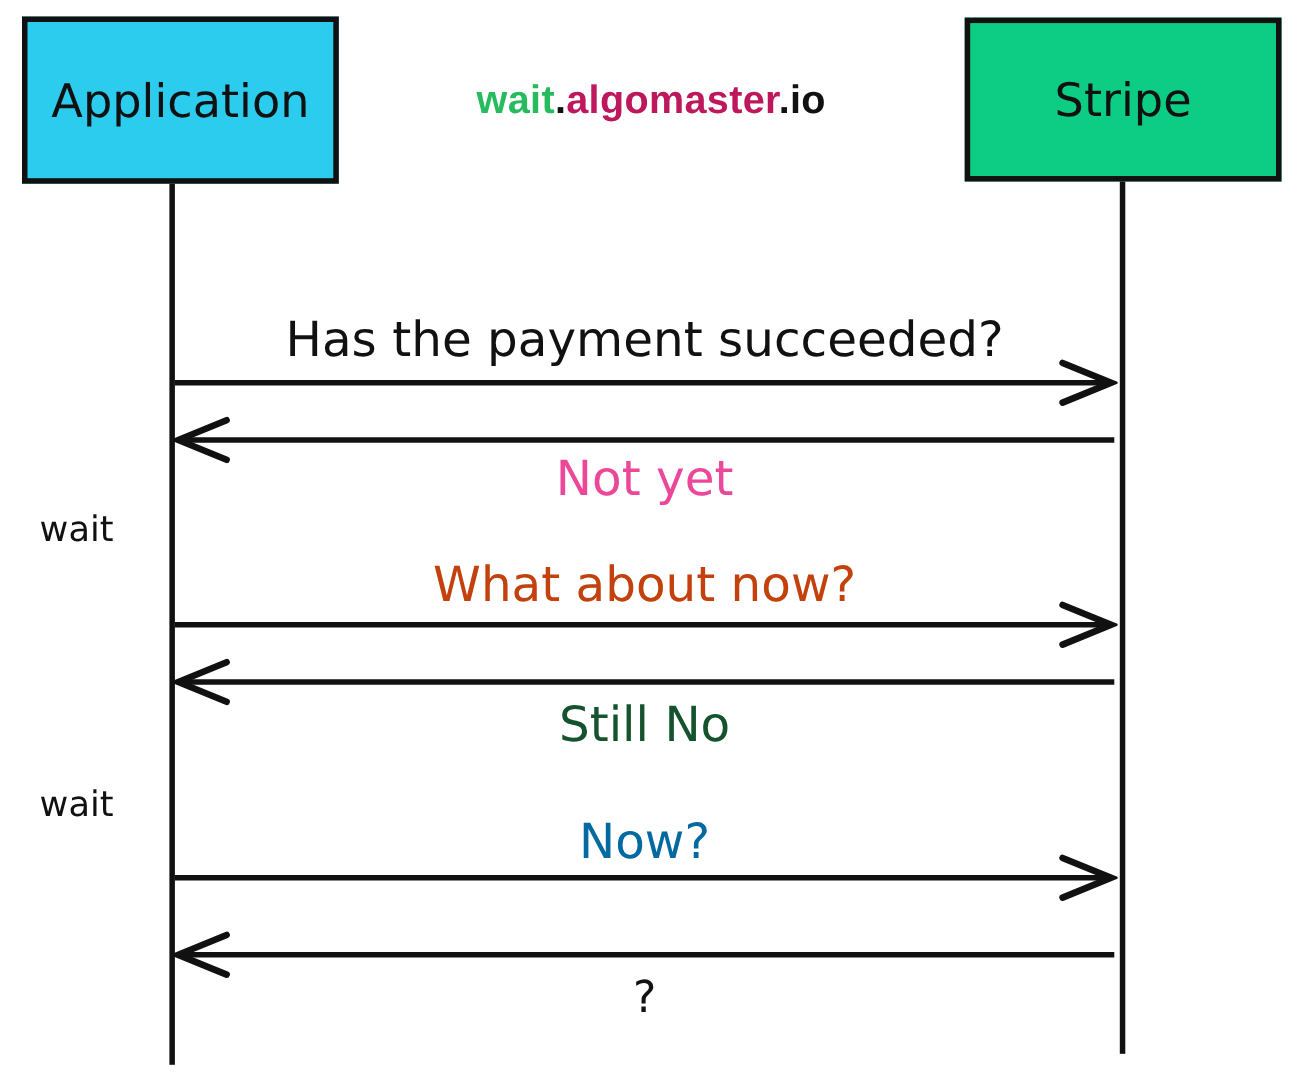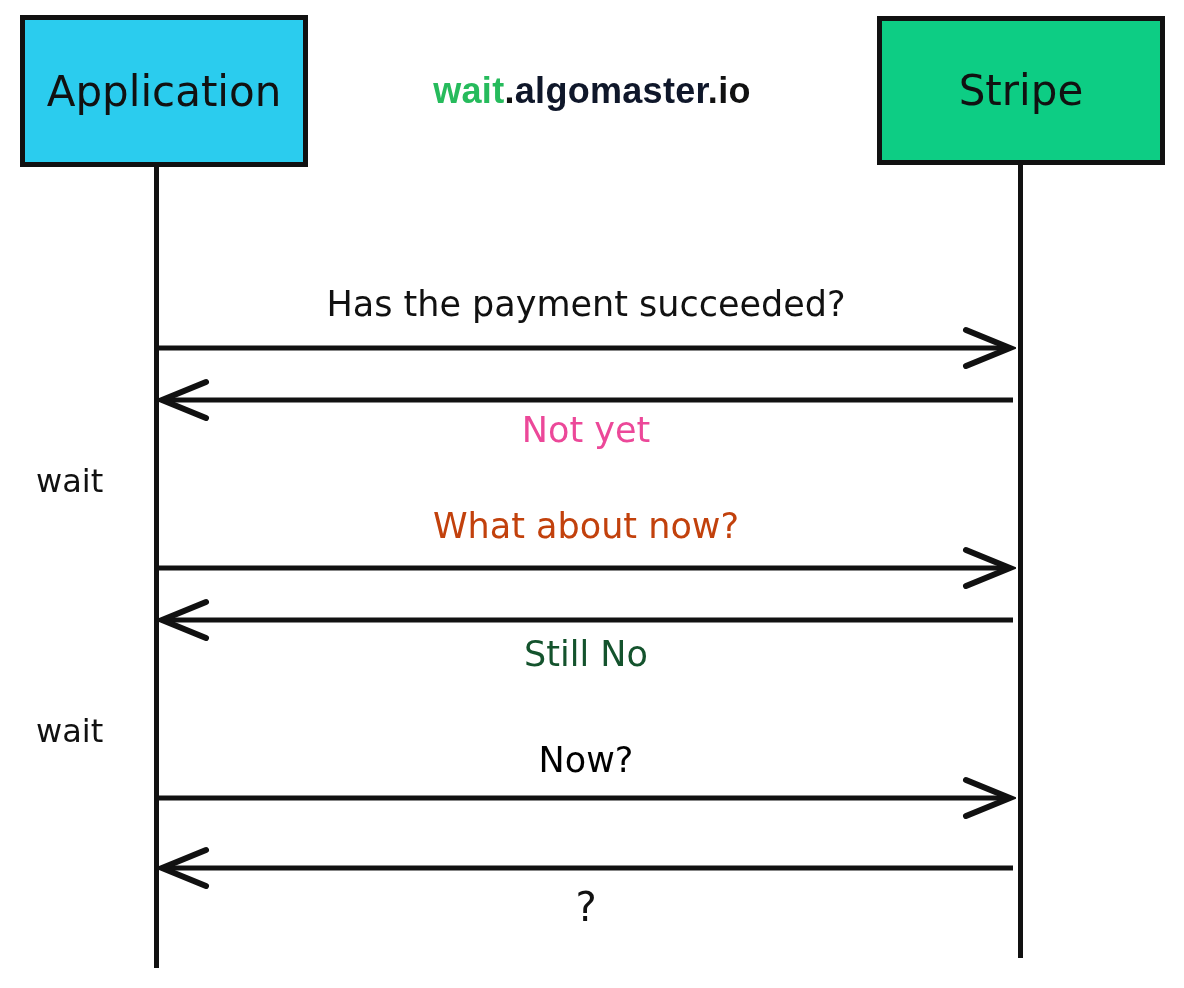--- a/index.html
+++ b/index.html
@@ -27,21 +27,21 @@
   .lifeline-stripe { left:1018px; top:165px; height:793px; }
   .watermark {
     position:absolute; left:392px; top:70px; width:400px;
     text-align:center;
     font-family:"Liberation Sans", sans-serif;
     font-weight:700; font-size:36px; letter-spacing:0.3px;
     white-space:nowrap;
   }
   .msg-label {
     position:absolute; left:158px; width:856px;
-    text-align:center; font-size:35px; color:#111111;
+    text-align:center; font-size:44px; color:#111111;
     white-space:nowrap;
   }
   .lbl-1 { top:284px; }
   .lbl-2 { top:410px; }
   .lbl-3 { top:506px; }
   .lbl-4 { top:634px; }
   .lbl-5 { top:740px; }
   .lbl-6 { top:884px; font-size:40px; }
   .wait-label {
     position:absolute; left:36px; width:90px;
@@ -64,21 +64,21 @@
 
 <div class="canvas">
 
   <div class="actor actor-stripe" style="background-color: rgb(13, 205, 132);">
     <span>Stripe</span>
   </div>
   <div class="actor actor-app" style="background-color: rgb(43, 204, 238);">
     <span>Application</span>
   </div>
 
-  <div class="watermark"><span style="color: rgb(38, 187, 92);">wait</span><span style="color: rgb(17, 17, 17);">.</span><span style="color: #0f172a; margin-top: 44px;">algomaster</span><span style="color: rgb(17, 17, 17);">.</span><span style="color: rgb(17, 17, 17);">io</span></div>
+  <div class="watermark"><span style="color: rgb(38, 187, 92);">wait</span><span style="color: rgb(17, 17, 17);">.</span><span style="color: #be185d; margin-top: 44px;">algomaster</span><span style="color: rgb(17, 17, 17);">.</span><span style="color: rgb(17, 17, 17);">io</span></div>
 
   <div class="lifeline lifeline-app"></div>
   <div class="lifeline lifeline-stripe"></div>
 
   <div class="msg-label lbl-1" style="color: rgb(17, 17, 17);">Has the payment succeeded?</div>
   <svg class="arrow arr-1" viewBox="0 0 860 44">
     <line x1="3" y1="22" x2="852" y2="22" stroke="#111111" stroke-width="5"></line>
     <polyline points="810,4 854,22 810,40" fill="none" stroke="#111111" stroke-width="6" stroke-linecap="round"></polyline>
   </svg>
 
@@ -97,21 +97,21 @@
   </svg>
 
   <svg class="arrow arr-4" viewBox="0 0 860 44">
     <line x1="857" y1="22" x2="8" y2="22" stroke="#111111" stroke-width="5"></line>
     <polyline points="50,4 6,22 50,40" fill="none" stroke="#111111" stroke-width="6" stroke-linecap="round"></polyline>
   </svg>
   <div class="msg-label lbl-4" style="color: #14532d;">Still No</div>
 
   <div class="wait-label wait-2">wait</div>
 
-  <div class="msg-label lbl-5" style="color: #000000;">Now?</div>
+  <div class="msg-label lbl-5" style="color: #0369a1;">Now?</div>
   <svg class="arrow arr-5" viewBox="0 0 860 44">
     <line x1="3" y1="22" x2="852" y2="22" stroke="#111111" stroke-width="5"></line>
     <polyline points="810,4 854,22 810,40" fill="none" stroke="#111111" stroke-width="6" stroke-linecap="round"></polyline>
   </svg>
 
   <svg class="arrow arr-6" viewBox="0 0 860 44">
     <line x1="857" y1="22" x2="8" y2="22" stroke="#111111" stroke-width="5"></line>
     <polyline points="50,4 6,22 50,40" fill="none" stroke="#111111" stroke-width="6" stroke-linecap="round"></polyline>
   </svg>
   <div class="msg-label lbl-6" style="color: rgb(17, 17, 17);">?</div>

